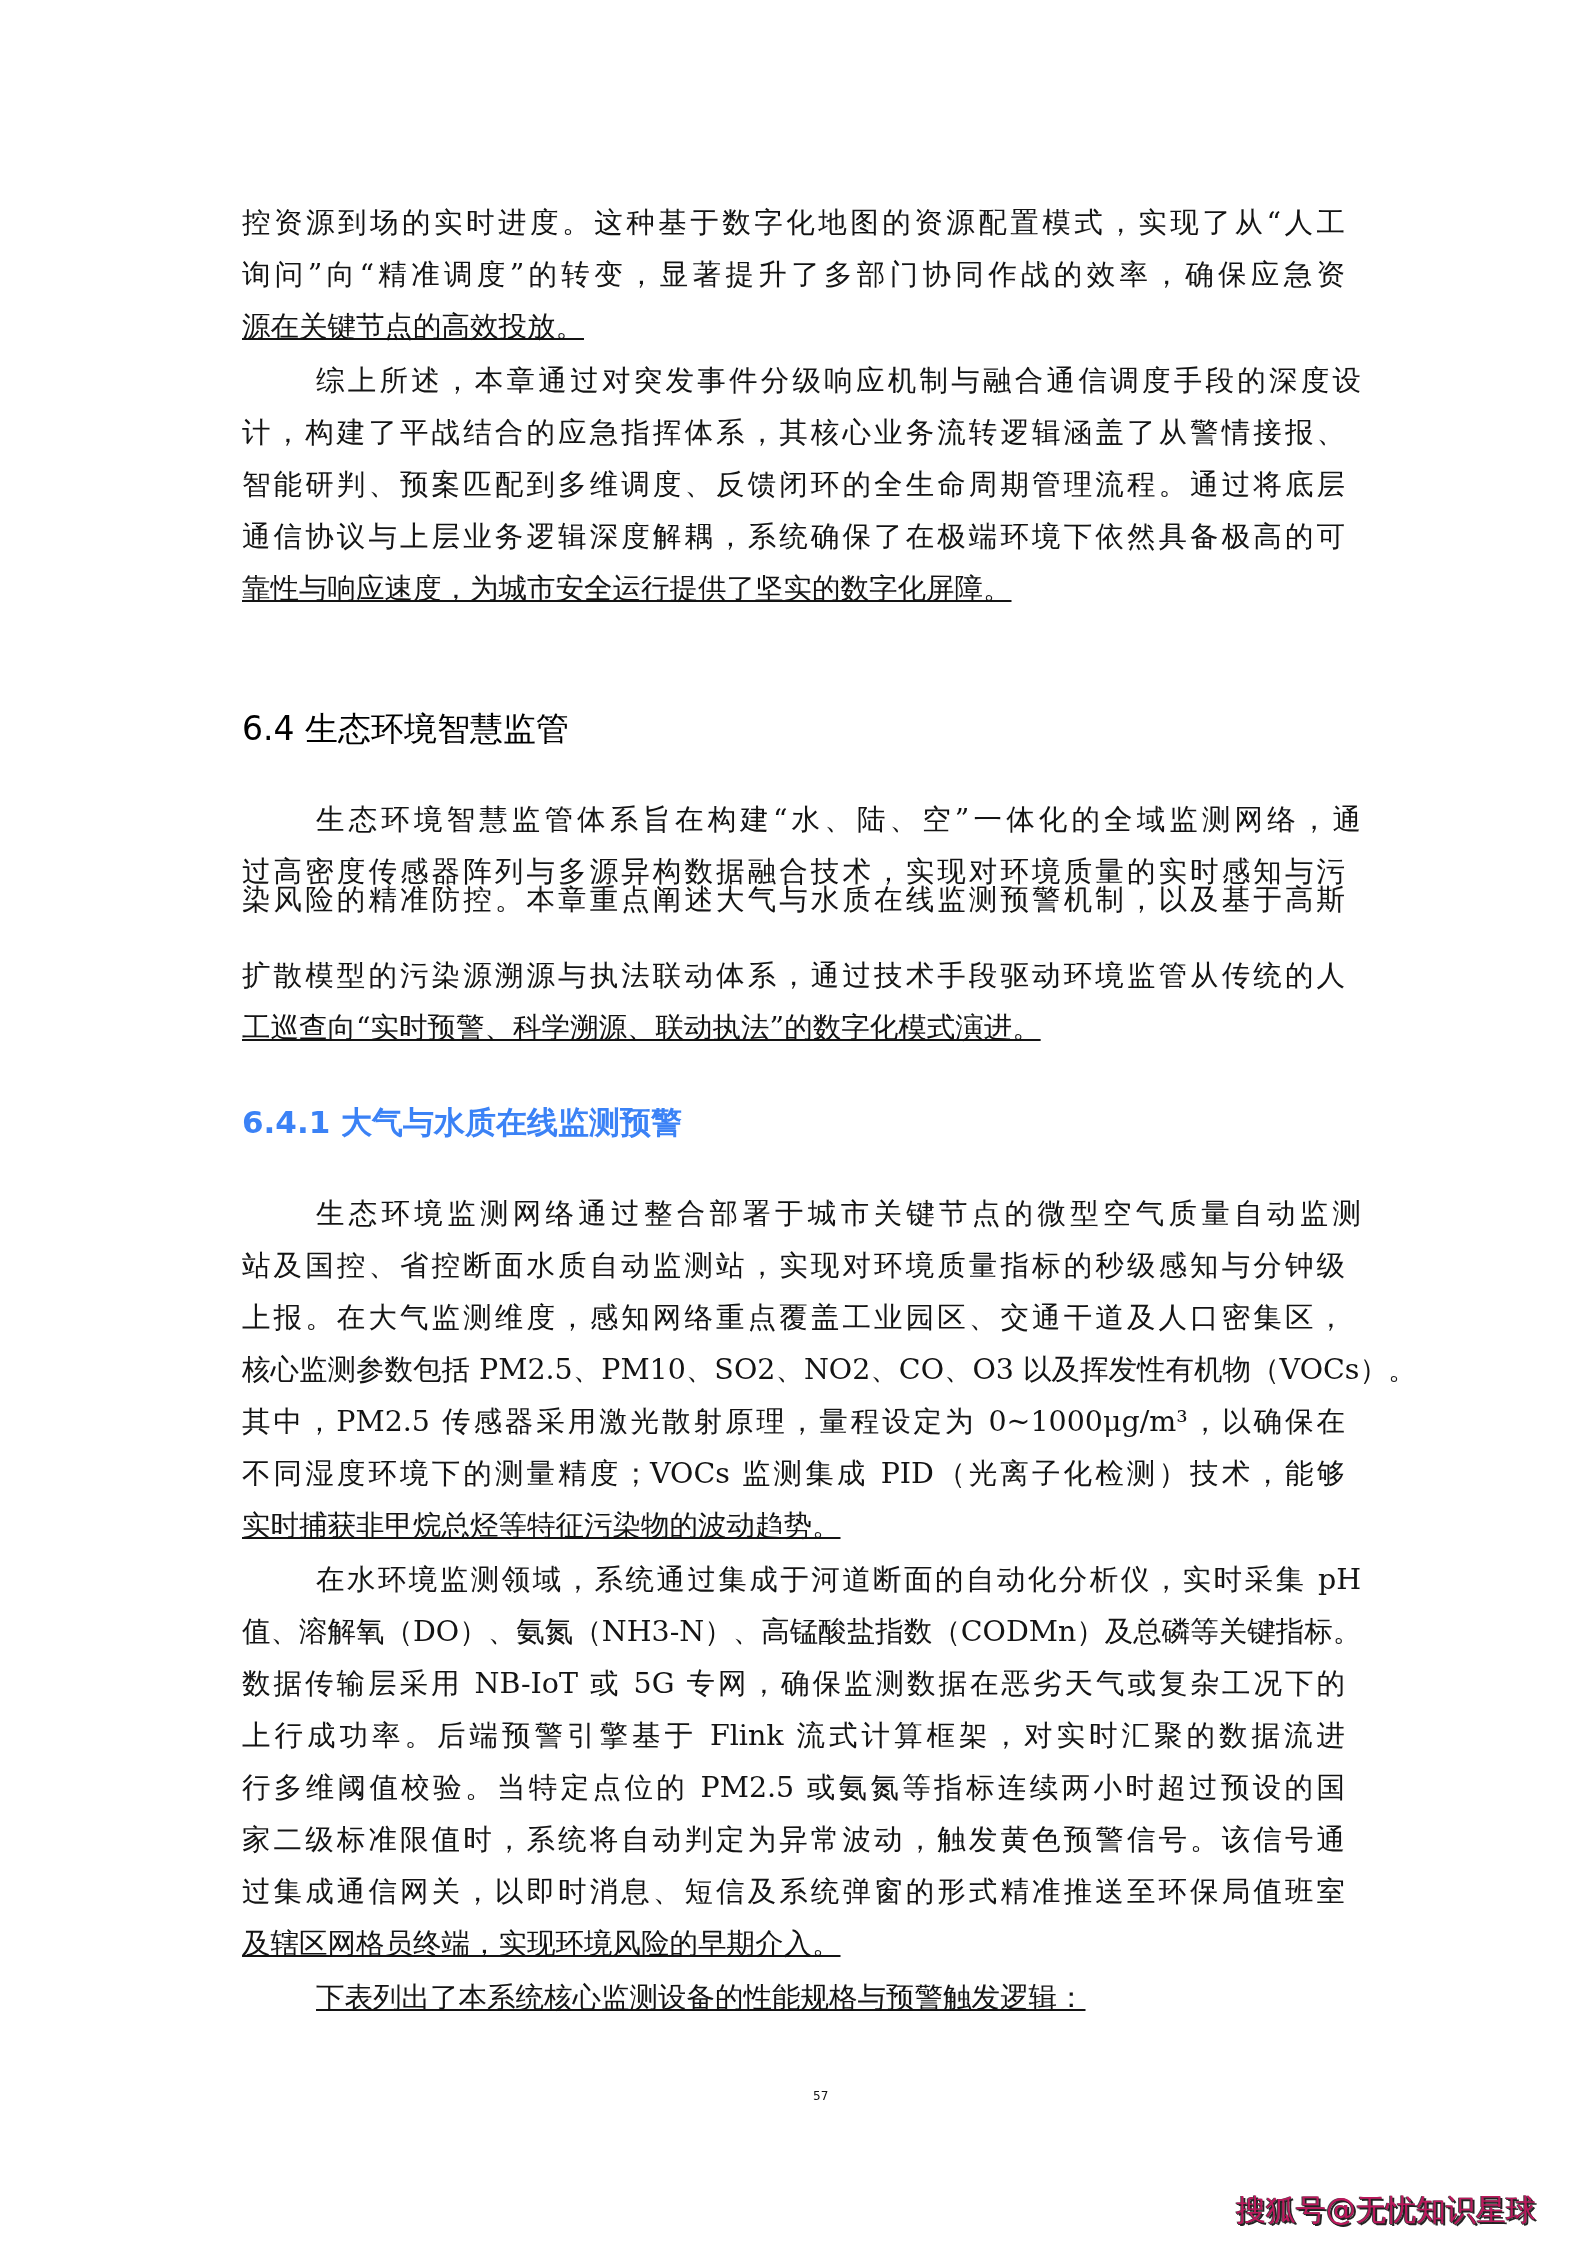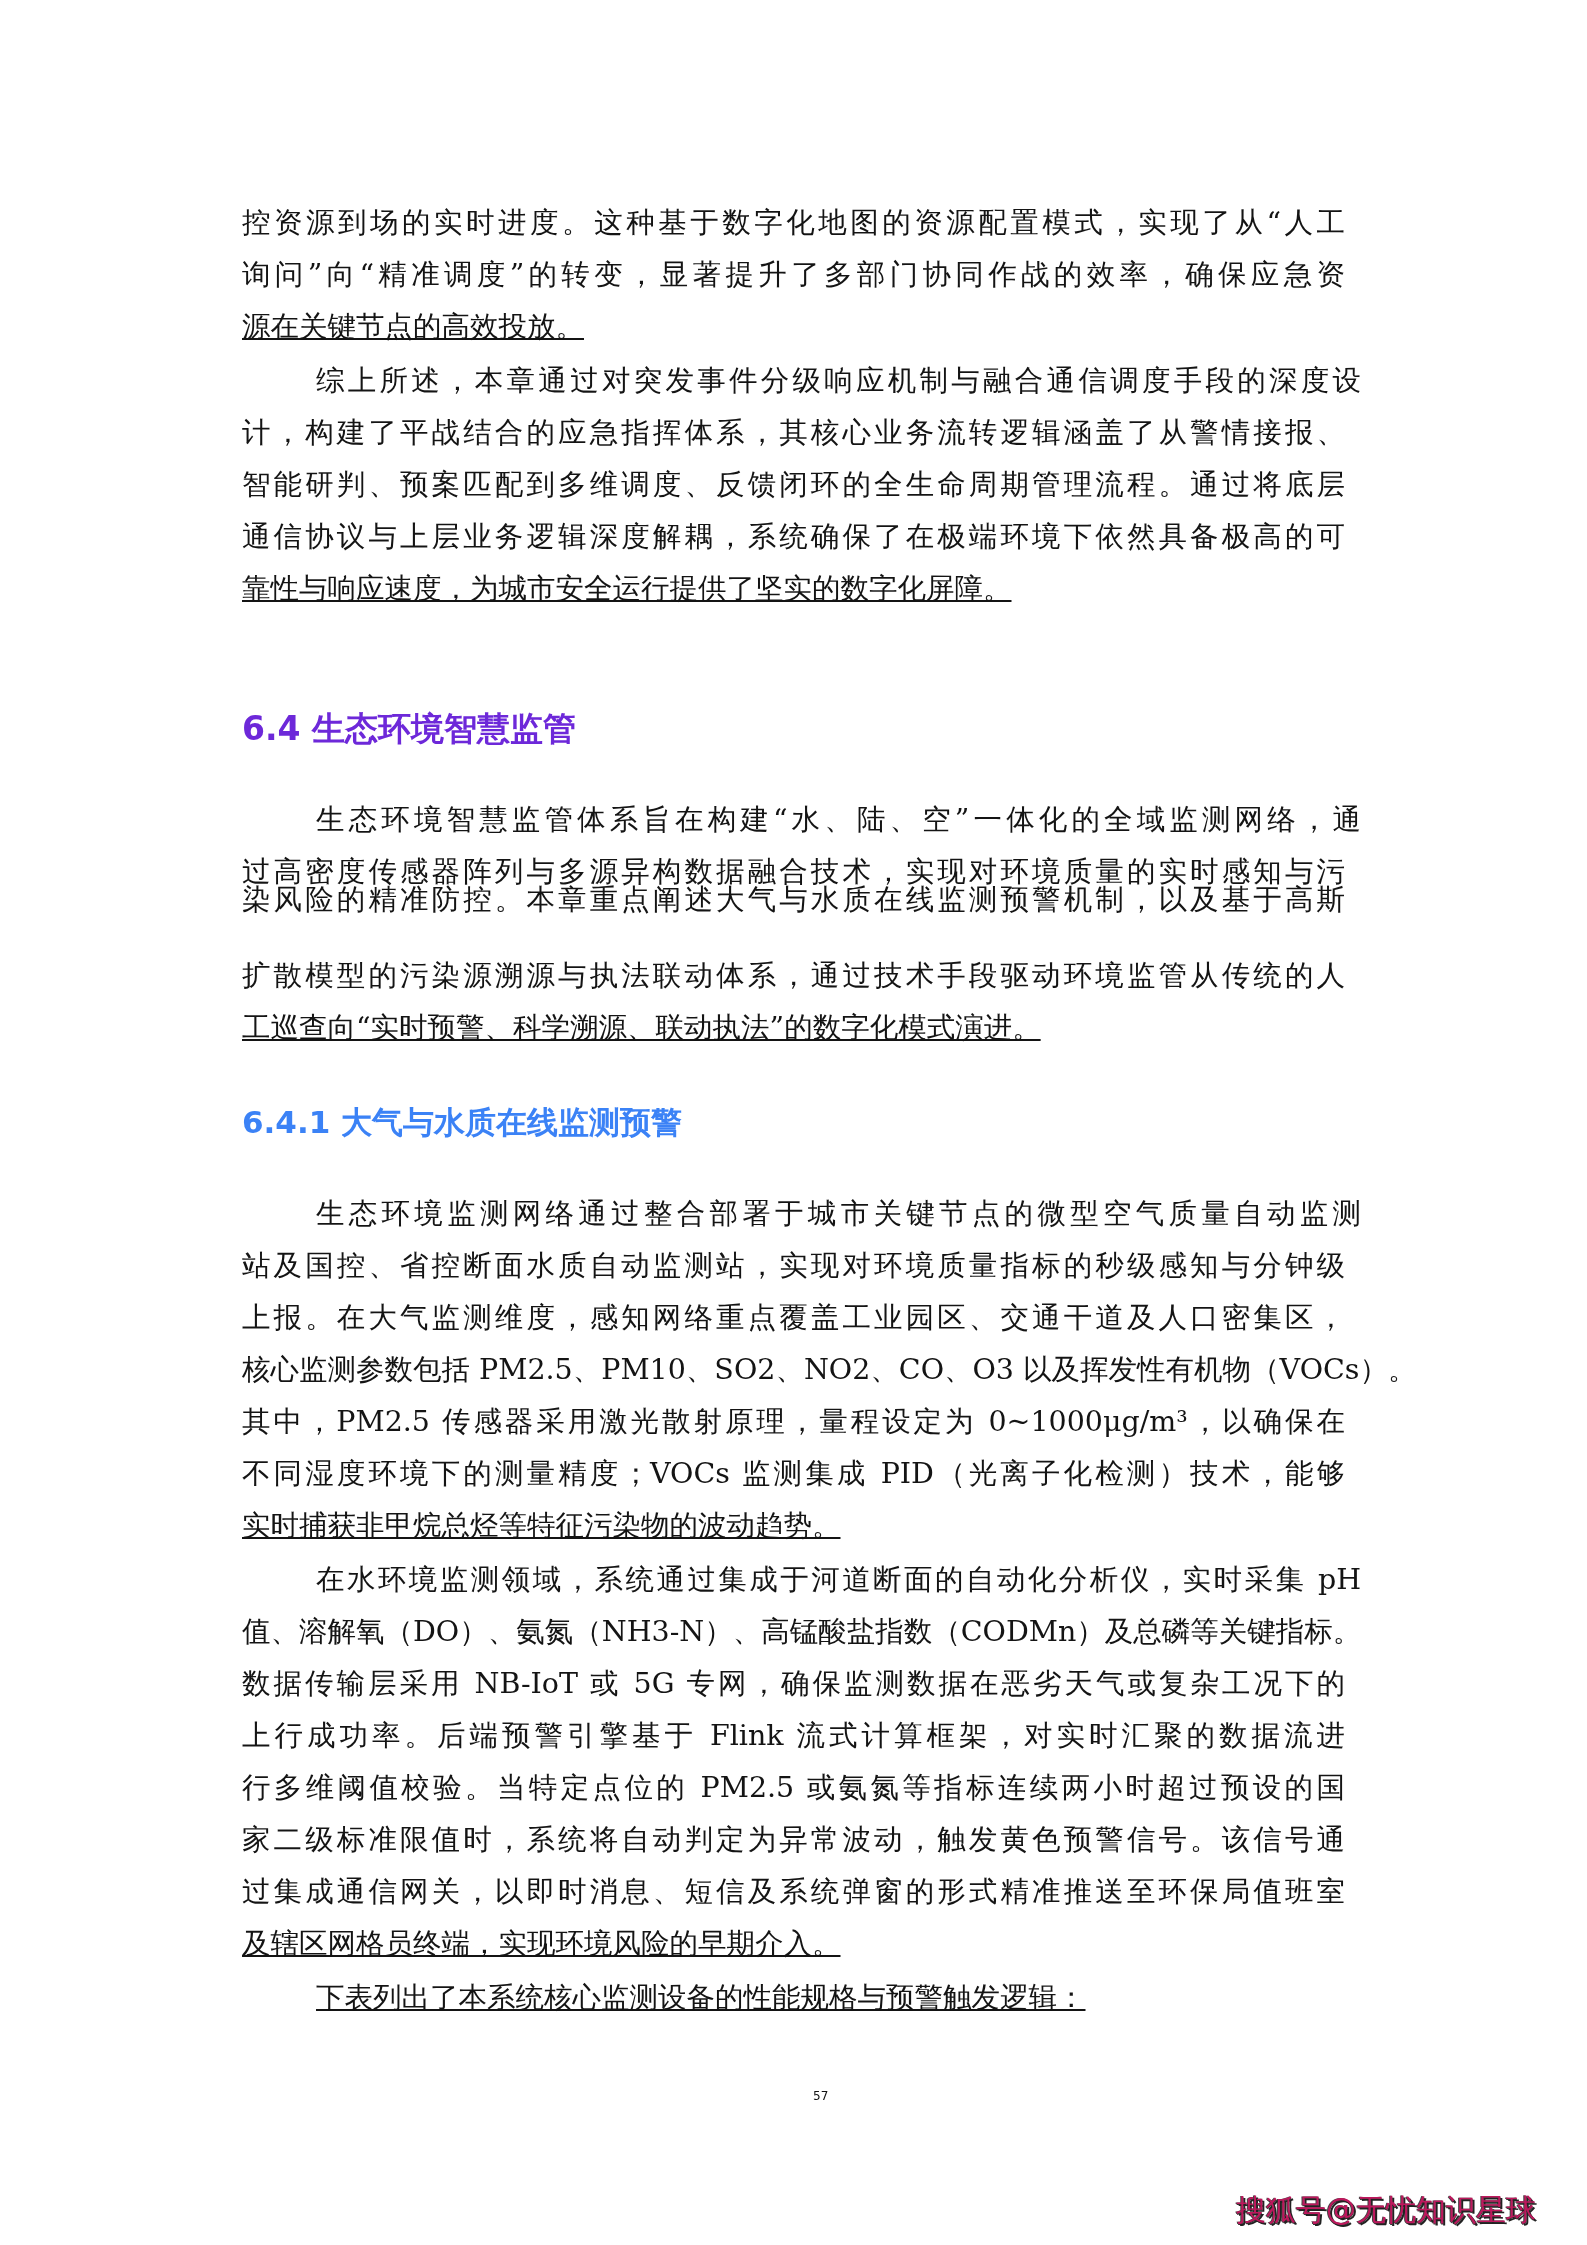--- a/index.html
+++ b/index.html
@@ -43,24 +43,24 @@
     .line.indent {
       left: 284px;
       width: 1045px;
       margin-left: 32px;
     }
     .h2 {
       position: absolute;
       left: 242px;
       top: 705px;
       font-family: "DejaVu Sans", "Liberation Sans", sans-serif;
-      font-weight: bold;
+      font-weight: normal;
       font-size: 33px;
       line-height: 48px;
-      color: #6d28d9;
+      color: #000000;
       white-space: nowrap;
     }
     .h3 {
       position: absolute;
       left: 242px;
       top: 1100px;
       font-family: "DejaVu Sans", "Liberation Sans", sans-serif;
       font-weight: bold;
       font-size: 31px;
       line-height: 44px;

